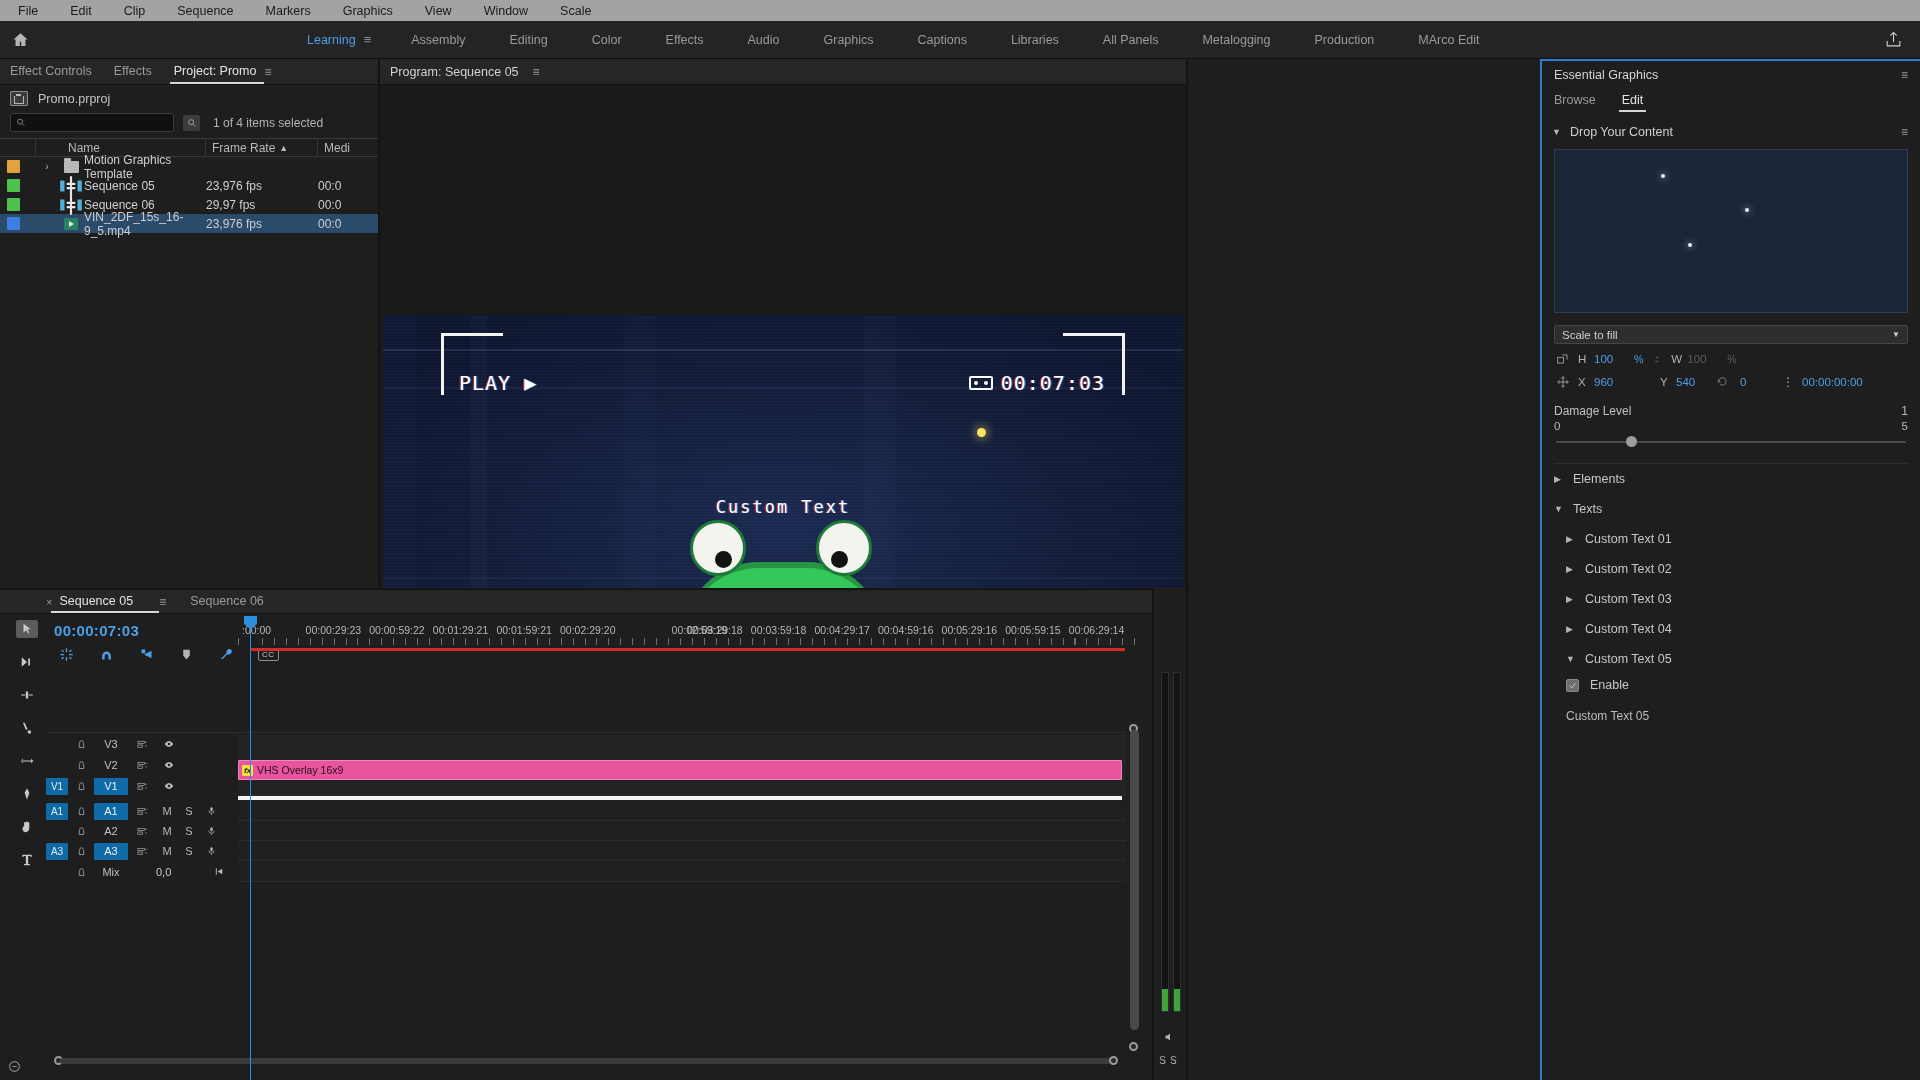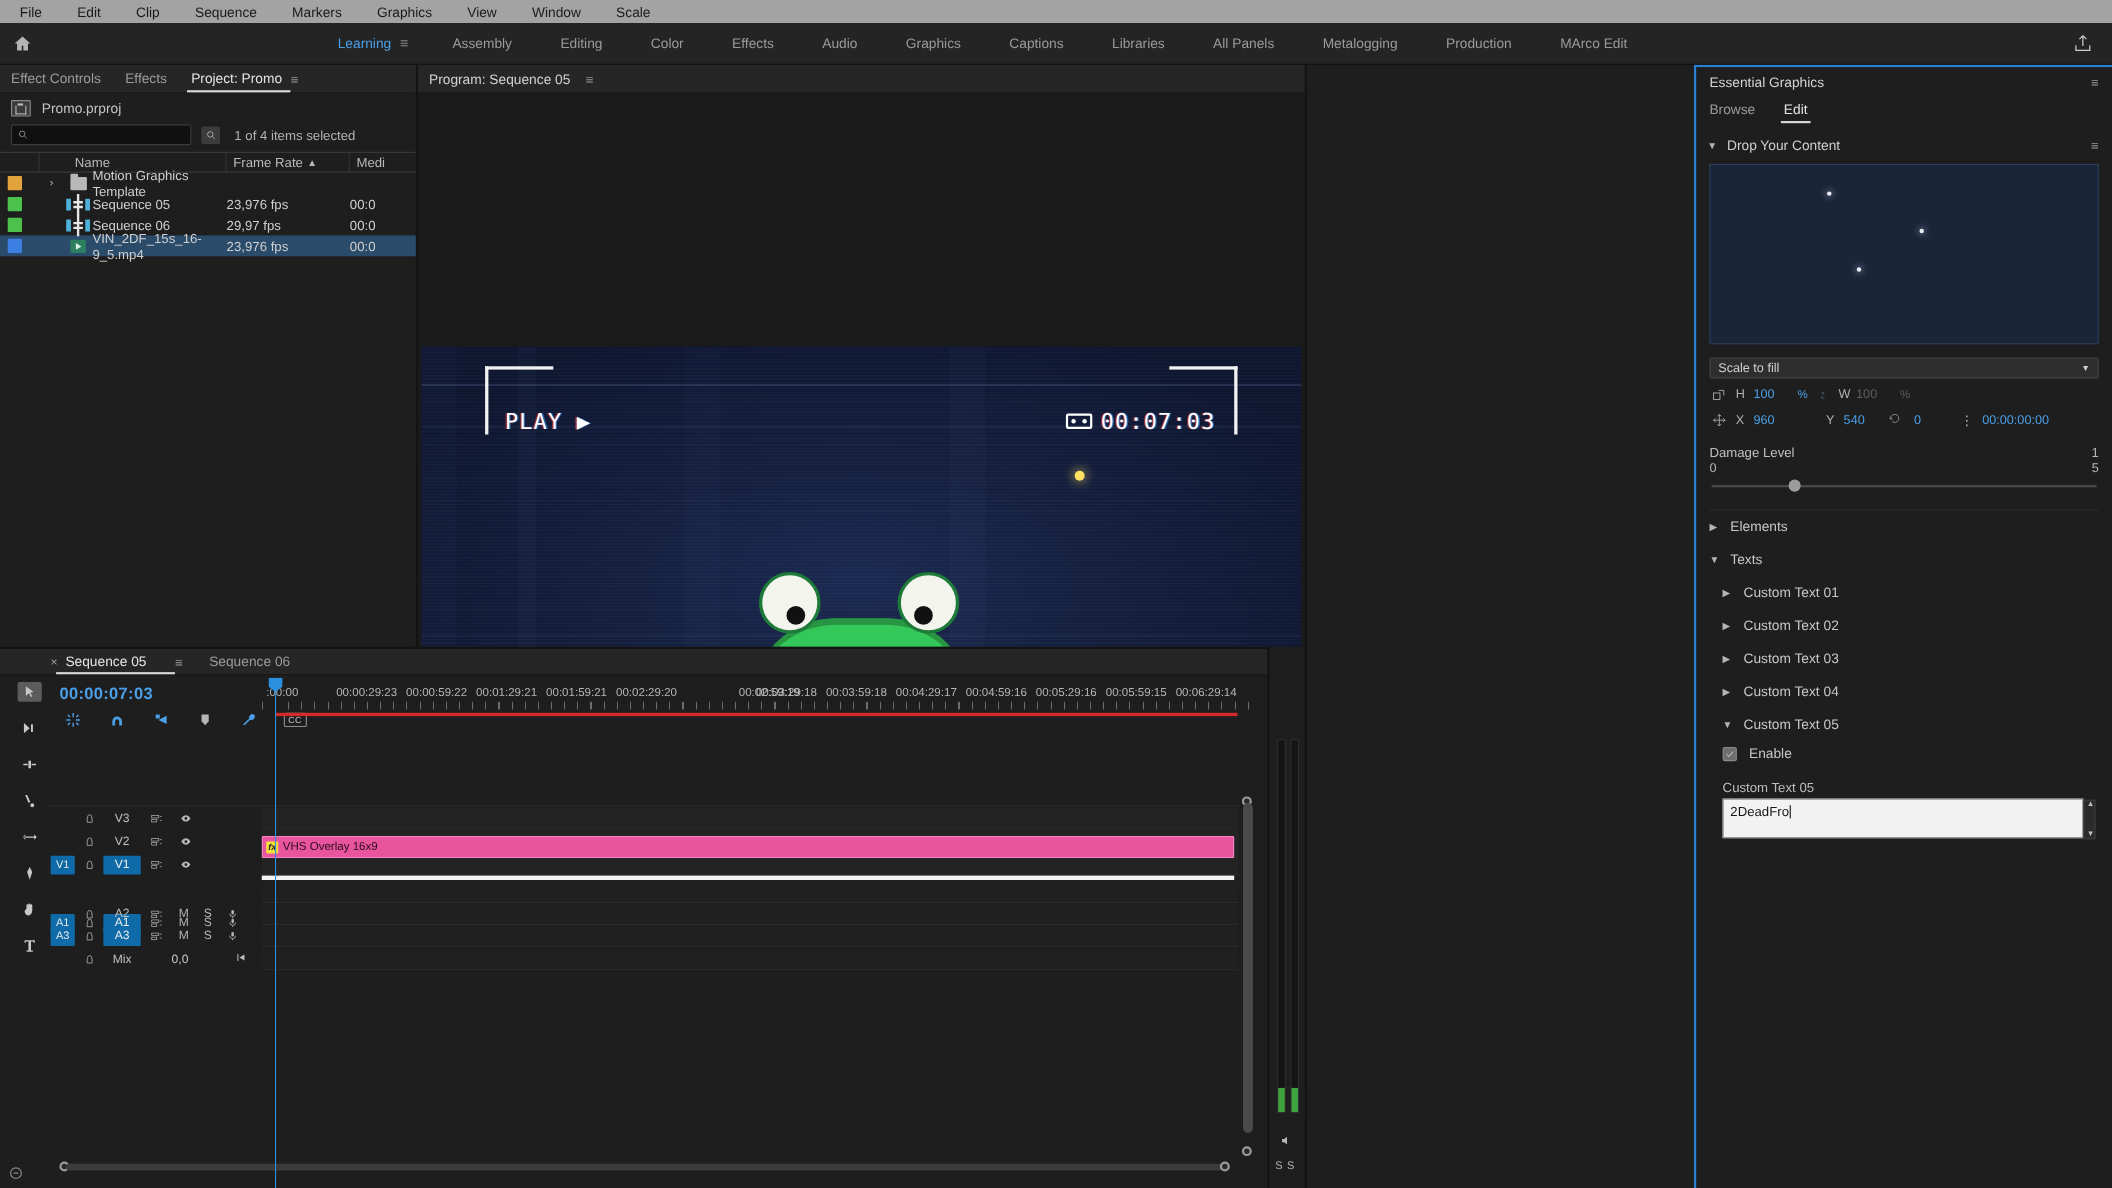--- a/index.html
+++ b/index.html
@@ -644,20 +644,21 @@
 
           <div class="ov-text ov-play">PLAY ▶</div>
           <div class="ov-text ov-tc">
             <span class="tape-ic">
                 <i></i>
                 <i></i>
               </span>
             <span>00:07:03</span>
           </div>
 
+          <div class="ov-text ov-custom">Custom Text</div>
 
           <div class="frog">
             <div class="body"></div>
             <div class="mouth"></div>
             <div class="foot f1"></div>
               <div class="foot f2"></div>
               <div class="foot f3"></div>
               <div class="foot f4"></div>
             <div class="eye l">
                 <div class="pupil"></div>
@@ -939,21 +940,21 @@
                 <path d="M12 5C6 5 2 12 2 12s4 7 10 7 10-7 10-7-4-7-10-7zm0 10a3 3 0 1 1 0-6 3 3 0 0 1 0 6z"></path>
               </svg>
             </div>
           </div>
           <div class="trk-lane" style="top: 112px;"></div>
           <div class="clip" style="top: 96px; background: rgb(232, 85, 158);">
             <span class="fx">fx</span>
             <span class="cname">VHS Overlay 16x9</span>
           </div>
           <div class="clip-underline" style="top: 132px;"></div>
-          <div class="trk-head" style="top: 137px; margin-top: 28px;">
+          <div class="trk-head" style="top: 137px;">
             <div class="tgt-btn">A1</div>
             <div class="lock-ic">
               <svg viewBox="0 0 24 24">
                 <path d="M7 10V7a5 5 0 0 1 10 0v3h1v10H6V10z" fill="none" stroke="#b0b0b0" stroke-width="2"></path>
               </svg>
             </div>
             <div class="trk-name on">A1</div>
             <div class="sync-ic">
               <svg viewBox="0 0 24 24">
                 <rect x="2" y="5" width="14" height="5"></rect>
@@ -1186,27 +1187,20 @@
     <div class="enable-row">
       <span class="chk">
           <svg viewBox="0 0 24 24">
             <path d="M4 12l6 6L20 6"></path>
           </svg>
         </span>
       <span class="enable-lbl">Enable</span>
     </div>
 
     <div class="field-lbl">Custom Text 05</div>
-    <div class="textarea-wrap">
-      <div class="val"><span>2DeadFro</span><span class="caretbar"></span></div>
-      <div class="ta-scroll">
-        <span class="ar up">▲</span>
-        <span class="ar dn">▼</span>
-      </div>
-    </div>
   </div>
 
   <div class="corner-ic">
     <svg viewBox="0 0 24 24" width="13" height="13">
         <circle cx="12" cy="12" r="9" fill="none" stroke="#8a8a8a" stroke-width="2"></circle>
         <path d="M8 12h8" stroke="#8a8a8a" stroke-width="2"></path>
       </svg>
   </div>
 </div>
 

